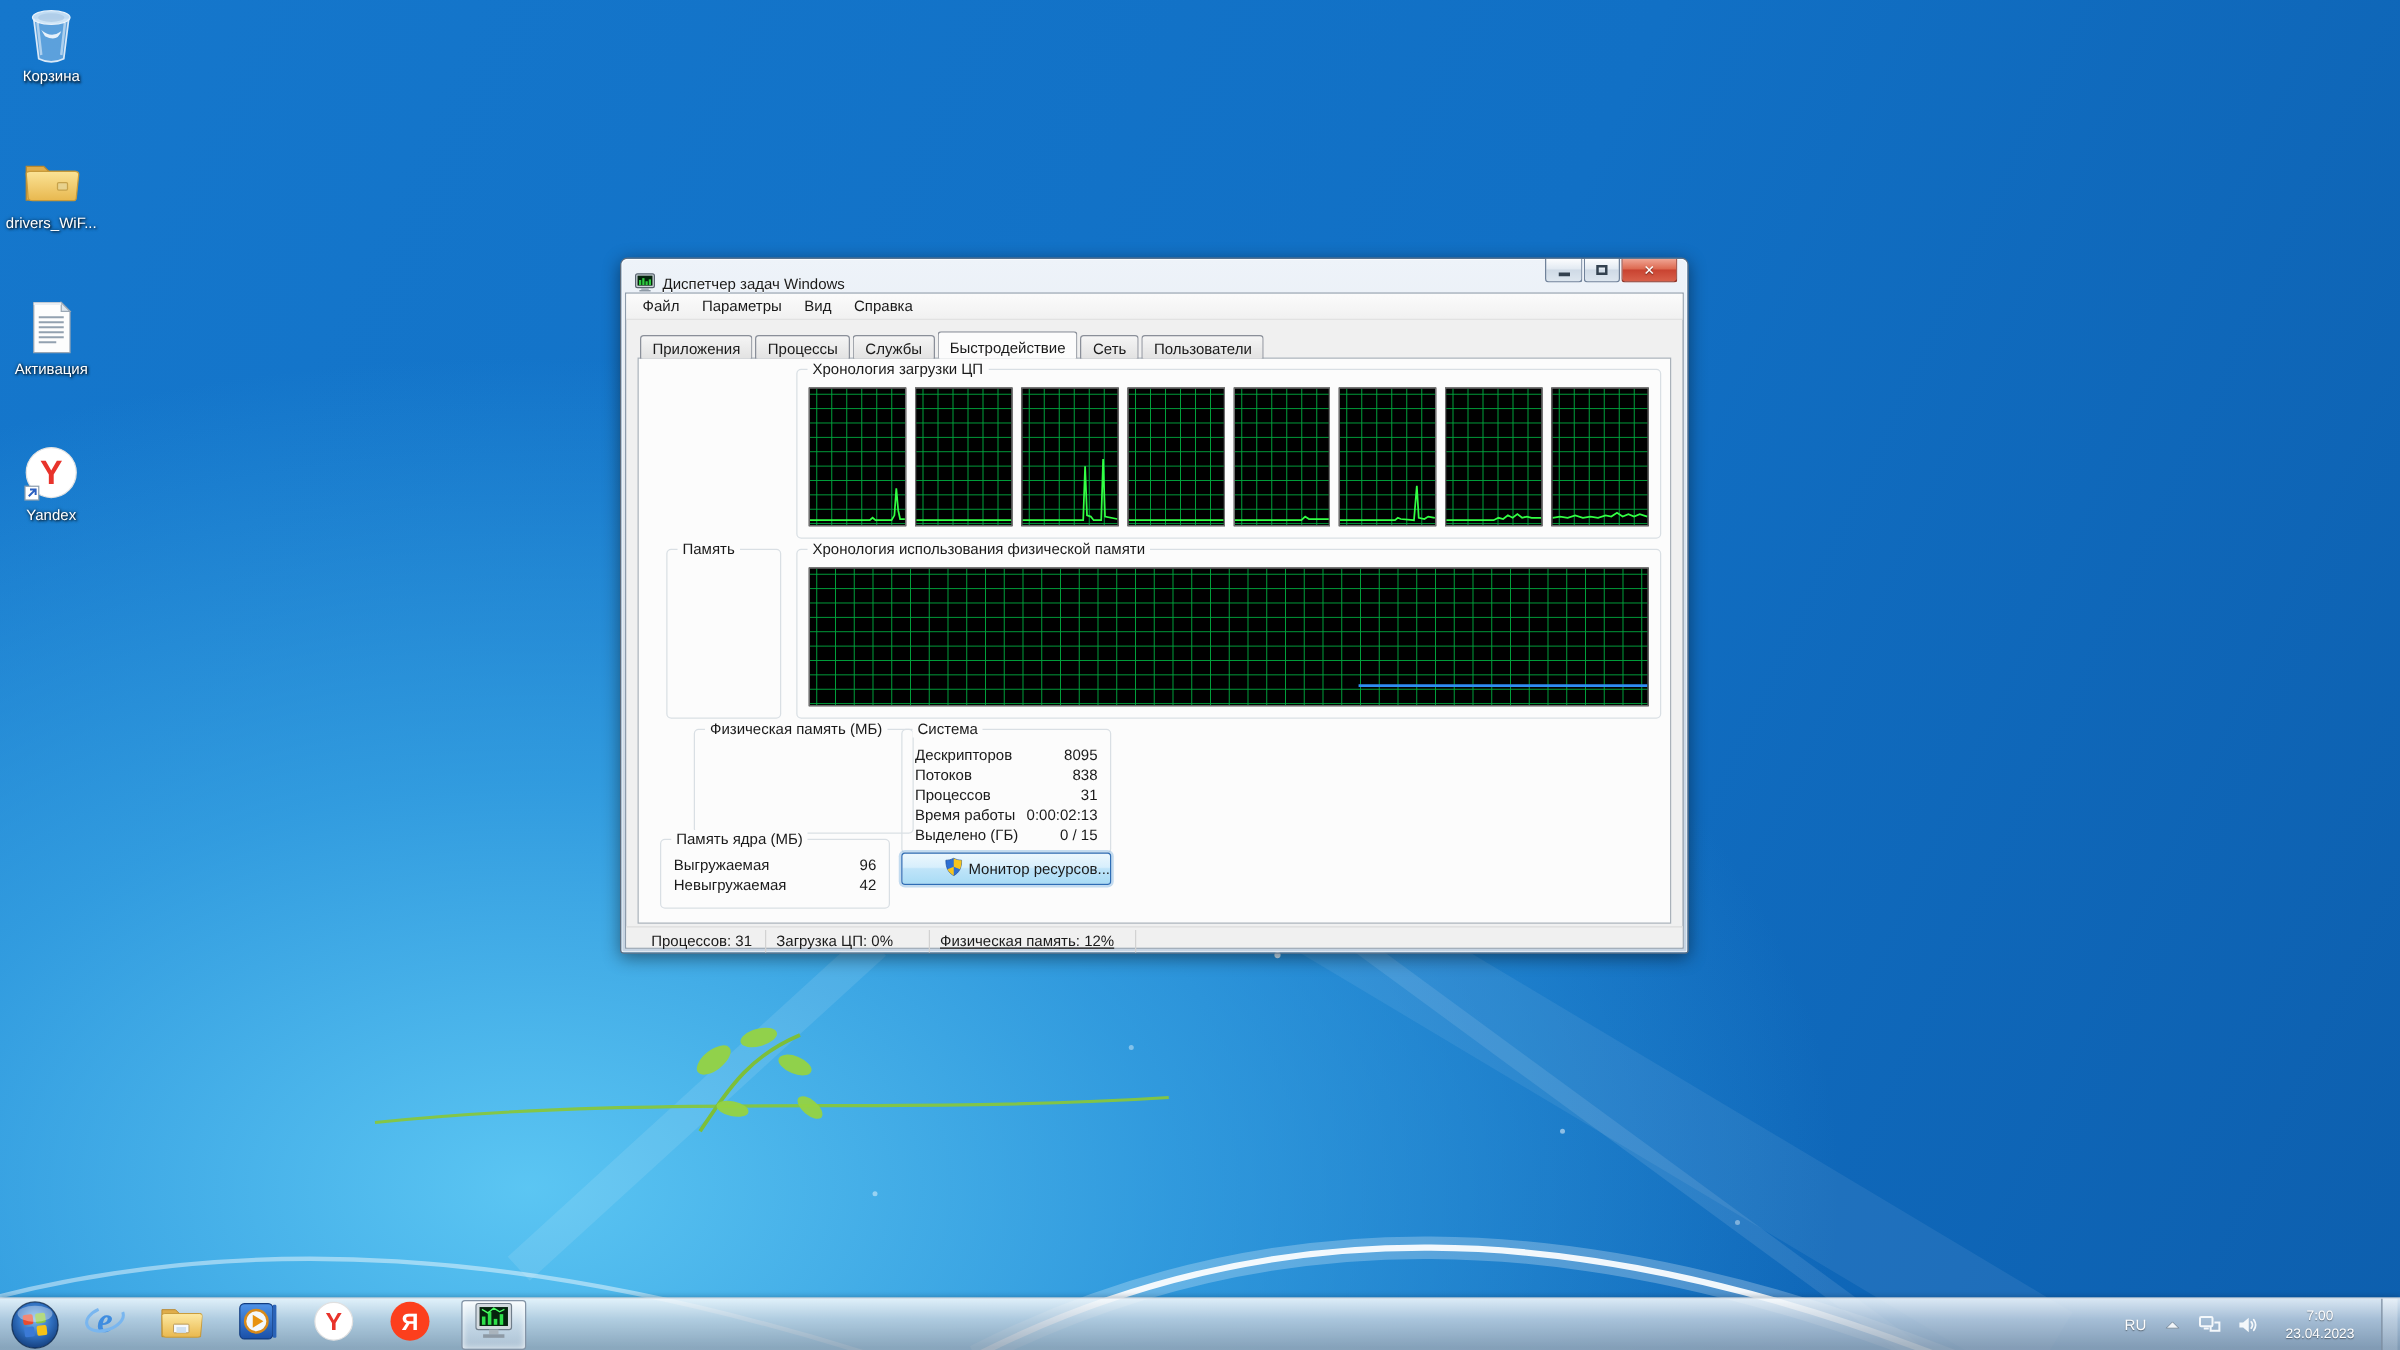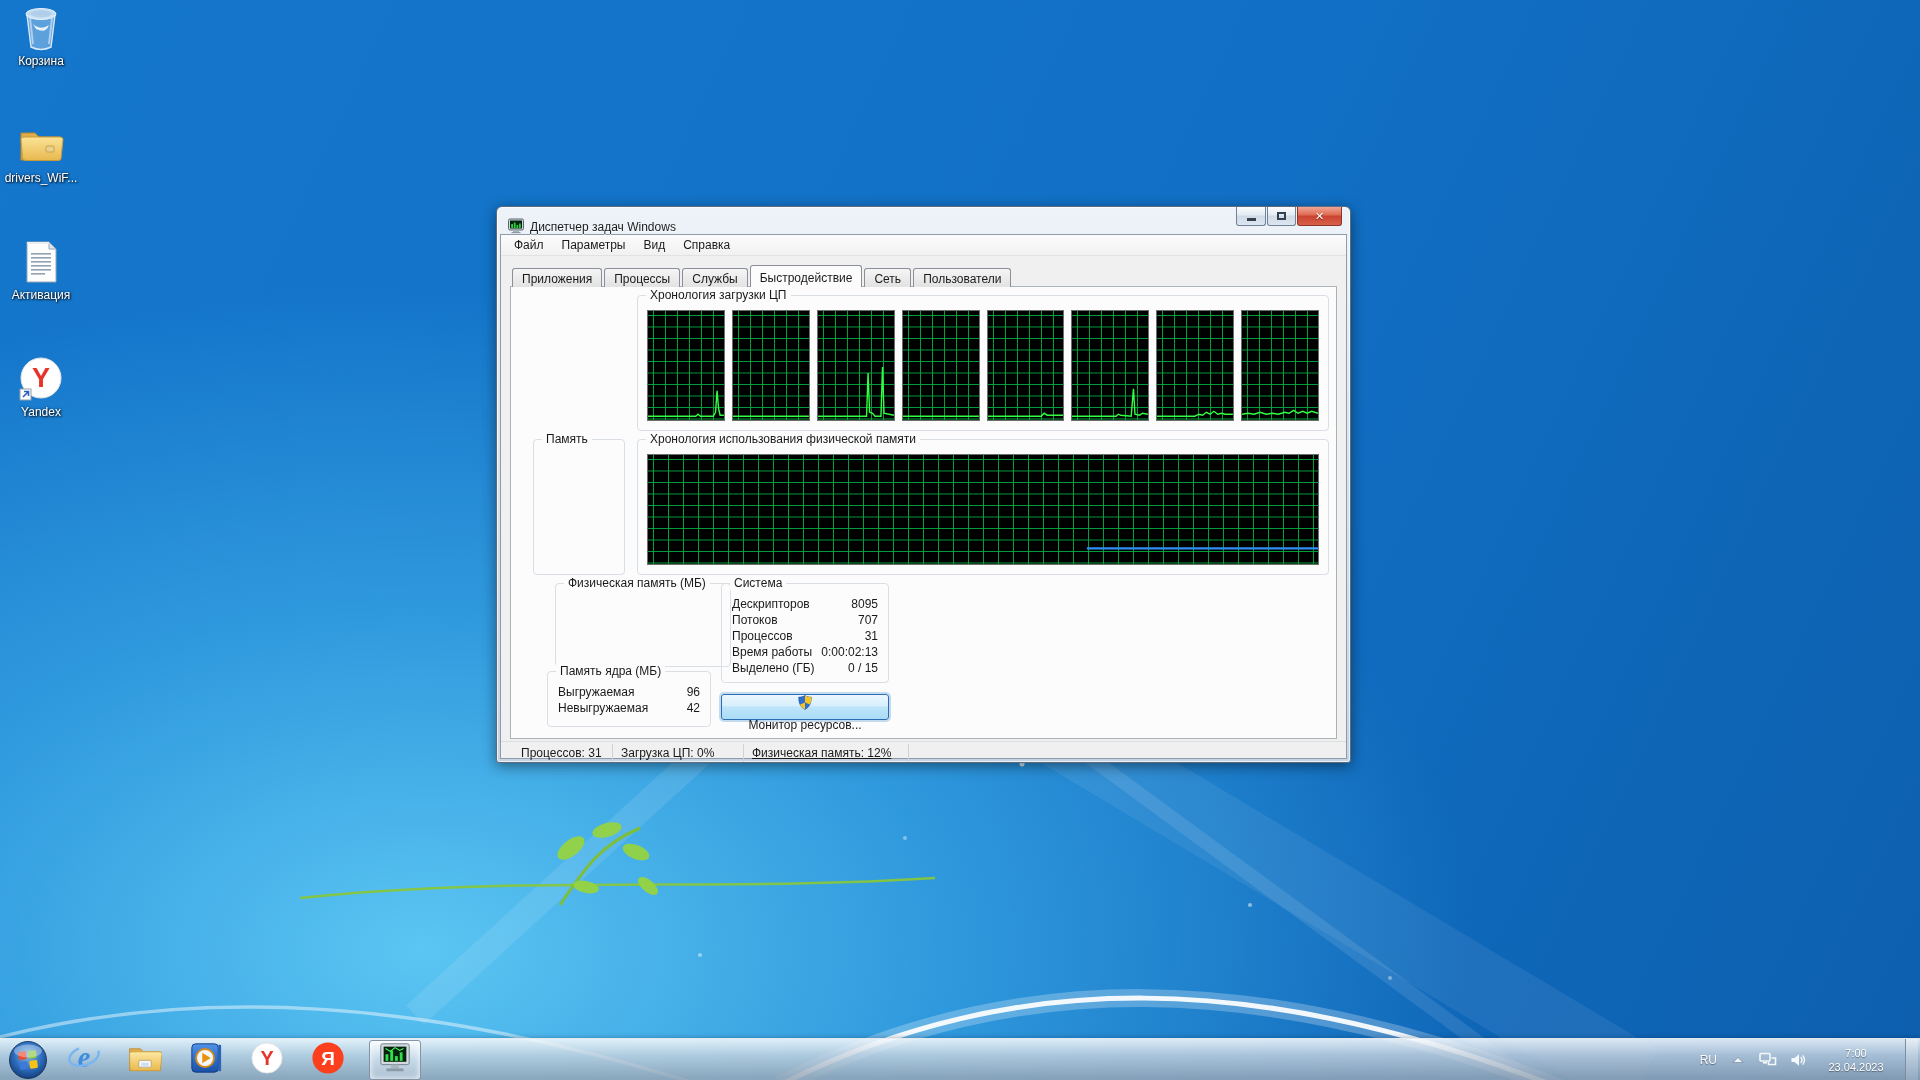--- a/index.html
+++ b/index.html
@@ -56,24 +56,24 @@
   .graph{flex:1;background-color:#000;border:1px solid #6e6e6e;position:relative;
      background-image:
        linear-gradient(to right, rgba(0,168,62,.95) 1px, transparent 1px),
        linear-gradient(to bottom, rgba(0,168,62,.95) 1px, transparent 1px);
      background-size:12px 11.5px;background-position:5px 4px;}
   .graph svg{position:absolute;inset:0;width:100%;height:100%;}
   
   .stat-rows{position:absolute;left:10px;right:10px;top:12px;}
   .stat-row{display:flex;justify-content:space-between;font-size:12px;color:#1a1a1a;line-height:16px;}
   
-  .res-btn{position:absolute;left:210px;top:407px;width:168px;height:26px;border:1px solid #2e6db5;border-radius:3px;
+  .res-btn{position:absolute;left:210px;top:395px;width:168px;height:26px;border:1px solid #2e6db5;border-radius:3px;
     background:linear-gradient(#ecf7fd,#d7effc 45%,#bfe4f9 50%,#a9dcf5);
     box-shadow:0 0 0 2px rgba(88,158,214,.35);
-    display:flex;align-items:center;justify-content:flex-start;gap:5px;font-size:12px;color:#1a1a1a;cursor:default;flex-direction:column;}
+    display:flex;align-items:center;justify-content:flex-end;gap:5px;font-size:12px;color:#1a1a1a;cursor:default;}
   
   .statusbar{height:17px;background:#f0f0f0;border-top:1px solid #dcdcdc;display:flex;align-items:flex-start;padding:2px 12px;}
   .status-cell{font-size:12px;color:#1a1a1a;padding:2px 8px;border-right:1px solid #d2d2d2;display:flex;align-items:center;}
   
   .taskbar{position:absolute;left:0;bottom:0;width:1920px;height:42px;
     background:linear-gradient(rgba(245,249,252,.88),rgba(198,210,222,.82) 40%,rgba(150,166,182,.85) 95%);
     border-top:1px solid rgba(255,255,255,.75);box-shadow:0 -1px 4px rgba(0,30,60,.25);display:flex;align-items:center;}
   .tb-icons{display:flex;align-items:center;gap:21px;padding-left:64px;height:100%;}
   .tb-slot{width:40px;height:40px;display:flex;align-items:center;justify-content:center;cursor:default;}
   .tb-slot.active{width:52px;border:1px solid #8494a6;border-radius:3px;background:linear-gradient(rgba(255,255,255,.75),rgba(225,235,245,.5) 50%,rgba(200,215,230,.55));box-shadow:inset 0 0 6px rgba(255,255,255,.9);}
@@ -286,38 +286,38 @@
 
         <div class="gb" style="left:210px;top:296px;width:168px;height:100px;">
           <span class="gb-title">Система</span>
           <div class="stat-rows" id="sys-rows">
               <div class="stat-row">
                 <span>Дескрипторов</span>
                 <span>8095</span>
               </div>
               <div class="stat-row">
                 <span>Потоков</span>
-                <span>707</span>
+                <span>838</span>
               </div>
               <div class="stat-row">
                 <span>Процессов</span>
                 <span>31</span>
               </div>
               <div class="stat-row">
                 <span>Время работы</span>
                 <span>0:00:02:13</span>
               </div>
               <div class="stat-row">
                 <span>Выделено (ГБ)</span>
                 <span>0 / 15</span>
               </div>
             </div>
         </div>
 
-        <div class="gb" style="left:36px;top:384px;width:164px;height:56px;">
+        <div class="gb" style="left:17px;top:384px;width:184px;height:56px;">
           <span class="gb-title">Память ядра (МБ)</span>
           <div class="stat-rows" id="kernel-rows">
               <div class="stat-row">
                 <span>Выгружаемая</span>
                 <span>96</span>
               </div>
               <div class="stat-row">
                 <span>Невыгружаемая</span>
                 <span>42</span>
               </div>

